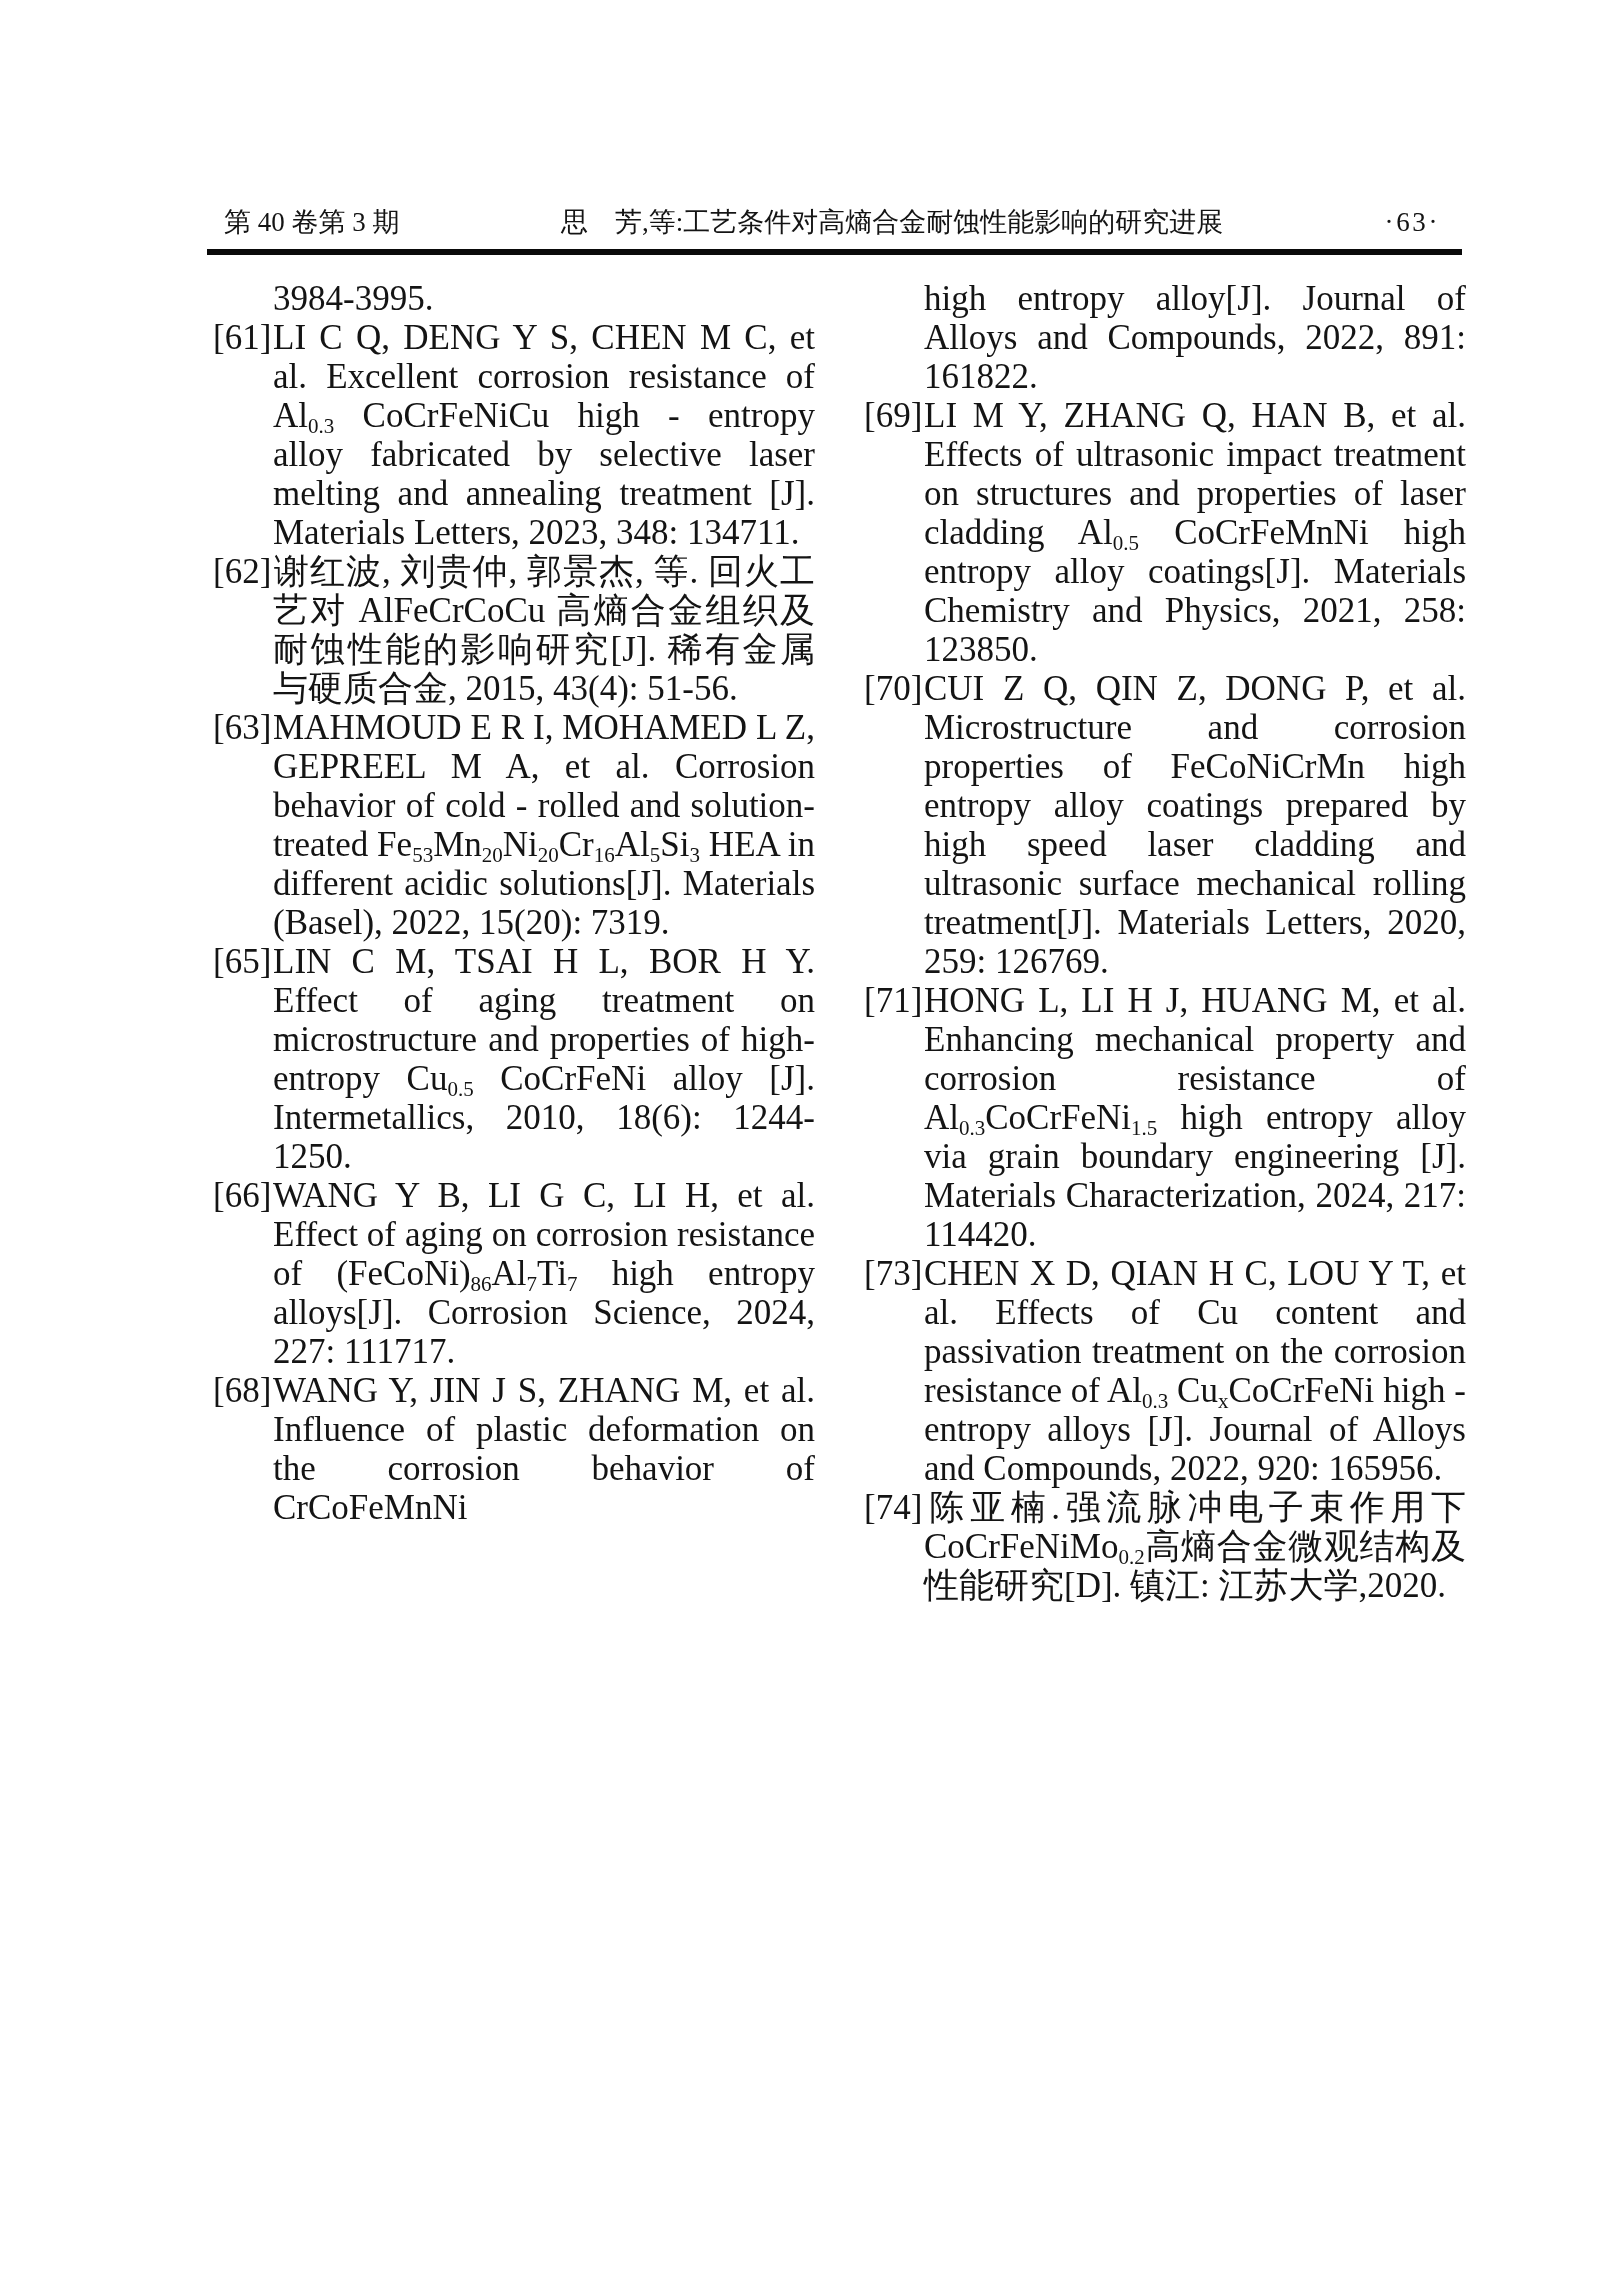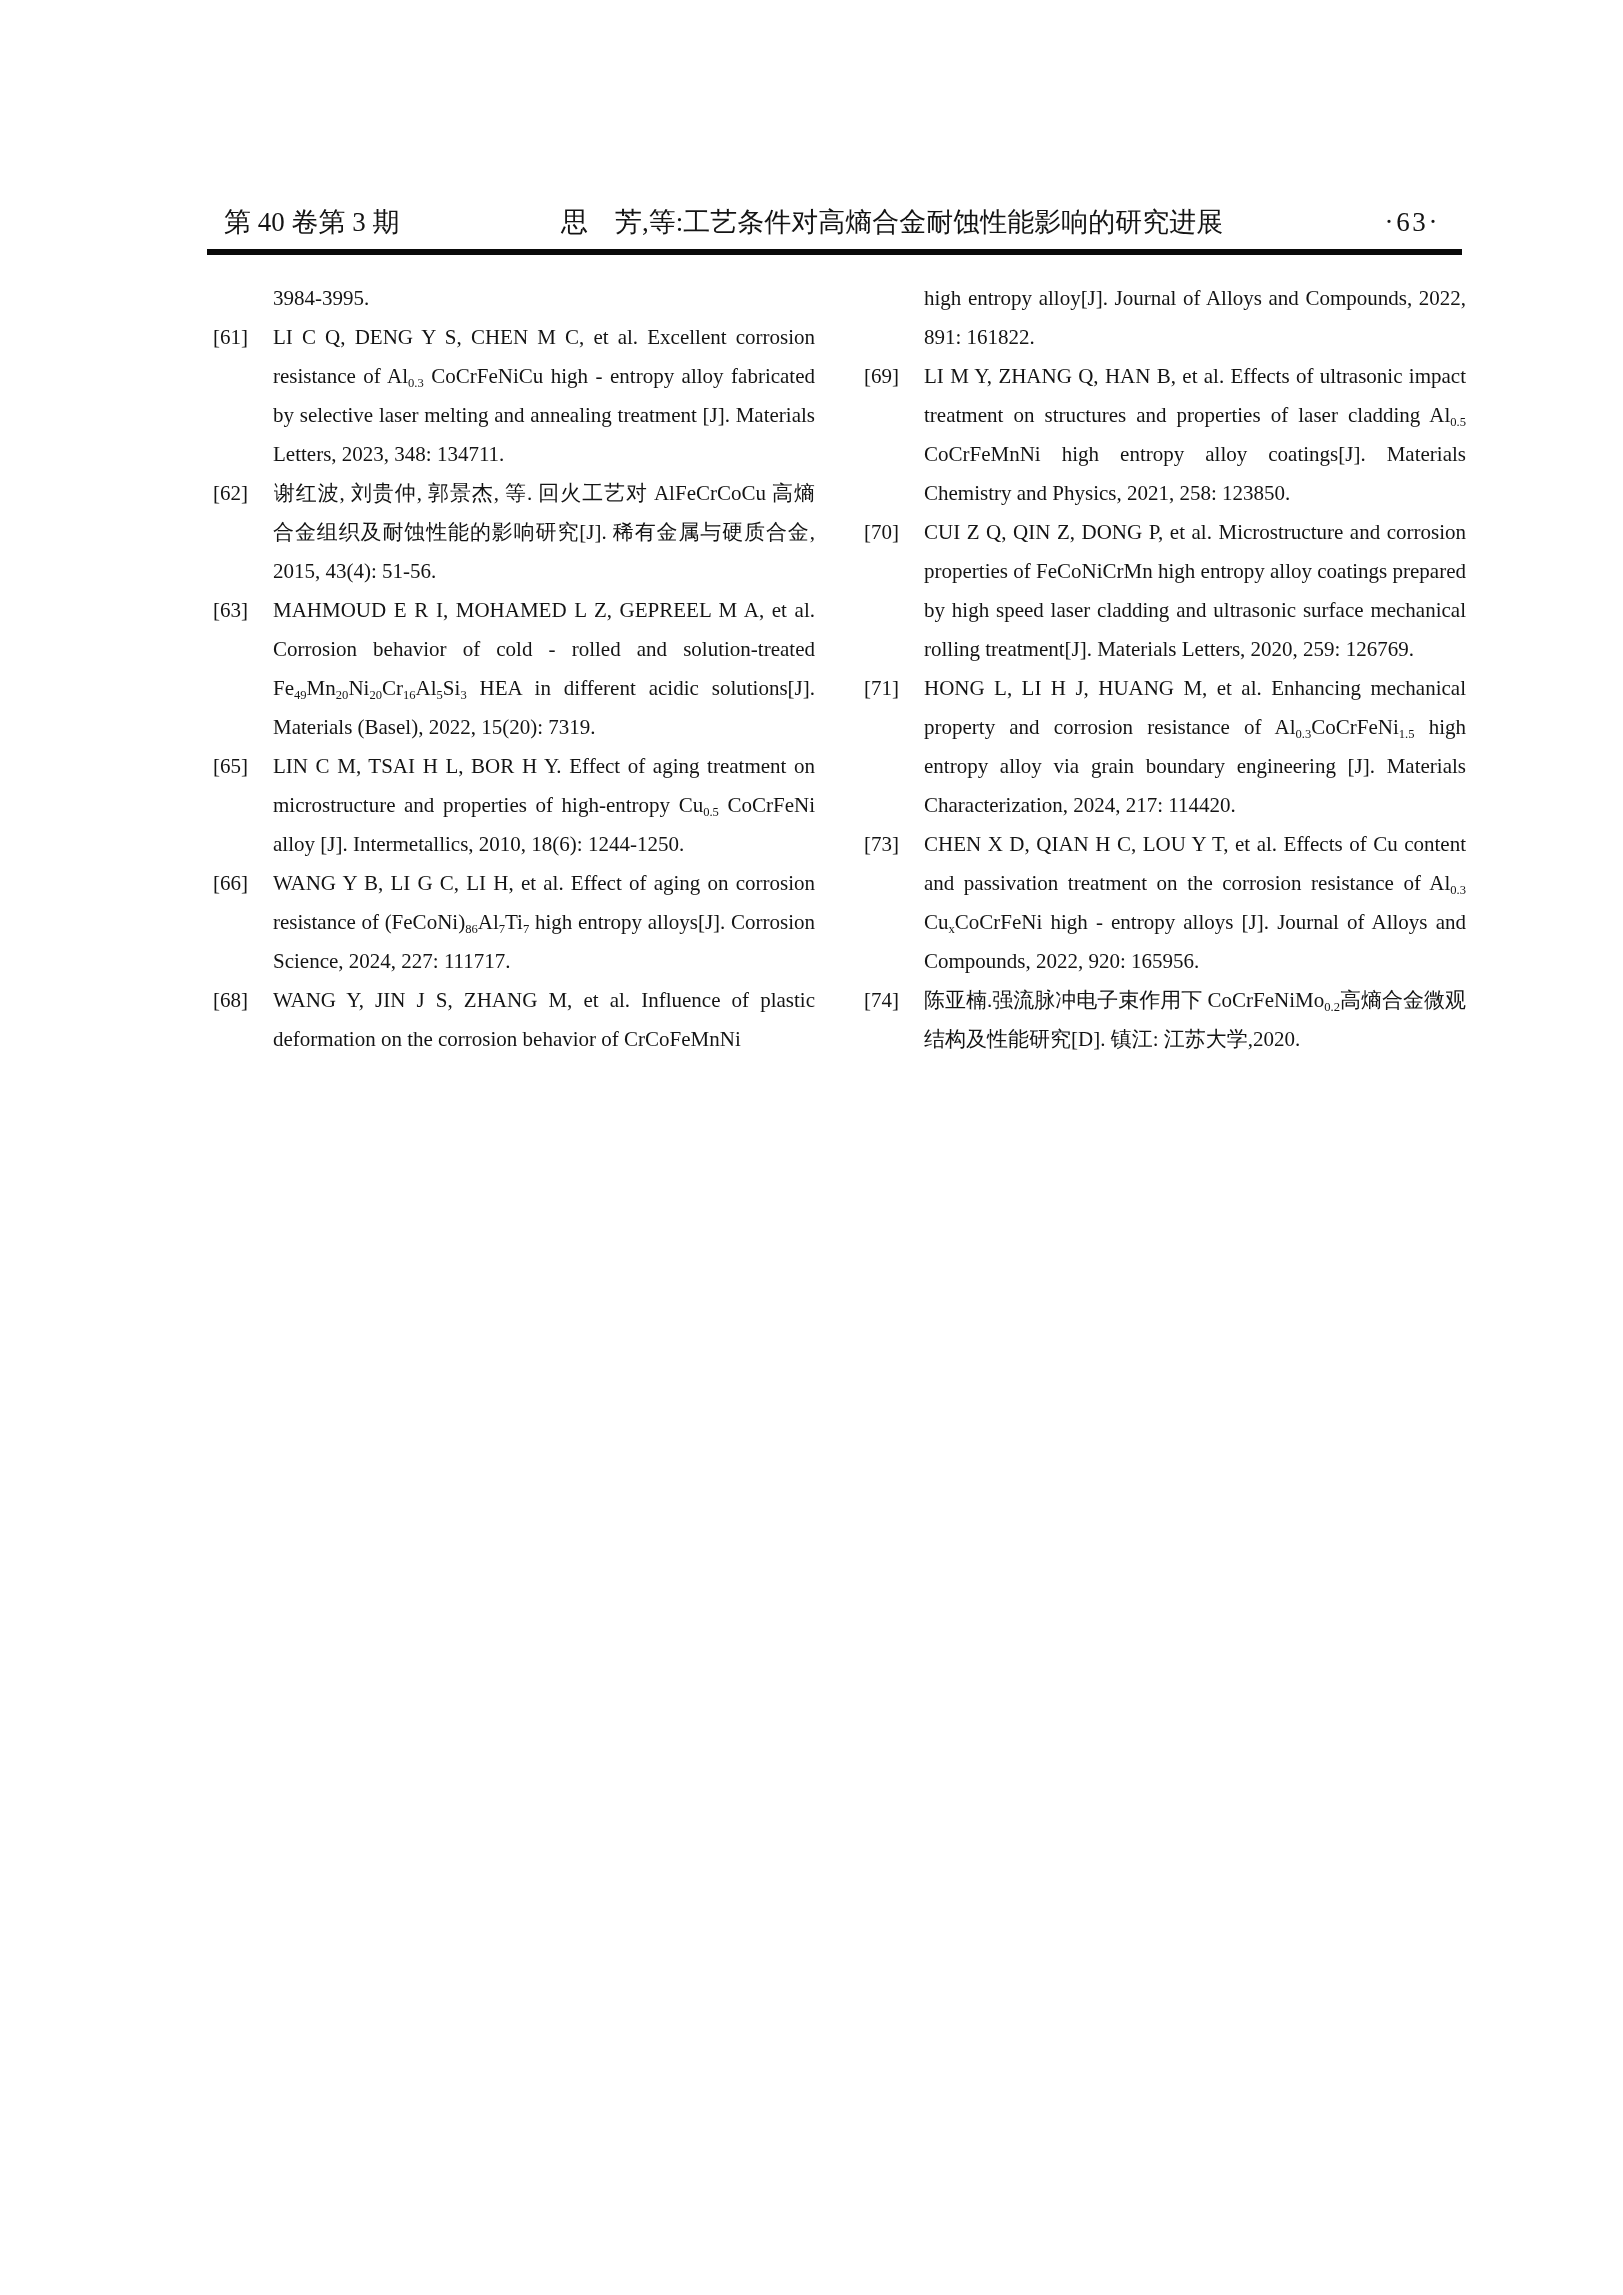--- a/index.html
+++ b/index.html
@@ -31,21 +31,21 @@
     left: 207px;
     top: 249px;
     width: 1255px;
     height: 5.9px;
     background: #0a0a0a;
   }
   .column {
     position: absolute;
     top: 279px;
     width: 602px;
-    font-size: 21px;
+    font-size: 35px;
     line-height: 39px;
     text-align: justify;
   }
   .column-left  { left: 213px; }
   .column-right { left: 864px; }
   .ref {
     padding-left: 60px;
     text-indent: -60px;
   }
   .ref.ref-cont {
@@ -74,21 +74,21 @@
     <span class="title">思　芳,等:工艺条件对高熵合金耐蚀性能影响的研究进展</span>
     <span class="pagenum">·63·</span>
   </div>
 
   <div class="header-rule" style="background: rgb(10, 10, 10);"></div>
 
   <div class="column column-left" id="col-left">
       <div class="ref ref-cont"><span class="ref-text">3984-3995.</span></div>
       <div class="ref"><span class="ref-label">[61]</span><span class="ref-text">LI C Q, DENG Y S, CHEN M C, et al. Excellent corrosion resistance of Al<sub>0.3</sub> CoCrFeNiCu high - entropy alloy fabricated by selective laser melting and annealing treatment [J]. Materials Letters, 2023, 348: 134711.</span></div>
       <div class="ref"><span class="ref-label">[62]</span><span class="ref-text">谢红波, 刘贵仲, 郭景杰, 等. 回火工艺对 AlFeCrCoCu 高熵合金组织及耐蚀性能的影响研究[J]. 稀有金属与硬质合金, 2015, 43(4): 51-56.</span></div>
-      <div class="ref"><span class="ref-label">[63]</span><span class="ref-text">MAHMOUD E R I, MOHAMED L Z, GEPREEL M A, et al. Corrosion behavior of cold - rolled and solution-treated Fe<sub>49</sub>Mn<sub>20</sub>Ni<sub>20</sub>Cr<sub>16</sub>Al<sub>5</sub>Si<sub>3</sub> HEA in different acidic solutions[J]. Materials (Basel), 2022, 15(20): 7319.</span></div>
+      <div class="ref"><span class="ref-label">[63]</span><span class="ref-text">MAHMOUD E R I, MOHAMED L Z, GEPREEL M A, et al. Corrosion behavior of cold - rolled and solution-treated Fe<sub>53</sub>Mn<sub>20</sub>Ni<sub>20</sub>Cr<sub>16</sub>Al<sub>5</sub>Si<sub>3</sub> HEA in different acidic solutions[J]. Materials (Basel), 2022, 15(20): 7319.</span></div>
       <div class="ref"><span class="ref-label">[65]</span><span class="ref-text">LIN C M, TSAI H L, BOR H Y. Effect of aging treatment on microstructure and properties of high-entropy Cu<sub>0.5</sub> CoCrFeNi alloy [J]. Intermetallics, 2010, 18(6): 1244-1250.</span></div>
       <div class="ref"><span class="ref-label">[66]</span><span class="ref-text">WANG Y B, LI G C, LI H, et al. Effect of aging on corrosion resistance of (FeCoNi)<sub>86</sub>Al<sub>7</sub>Ti<sub>7</sub> high entropy alloys[J]. Corrosion Science, 2024, 227: 111717.</span></div>
       <div class="ref"><span class="ref-label">[68]</span><span class="ref-text">WANG Y, JIN J S, ZHANG M, et al. Influence of plastic deformation on the corrosion behavior of CrCoFeMnNi</span></div>
     </div>
 
   <div class="column column-right" id="col-right">
       <div class="ref ref-cont"><span class="ref-text">high entropy alloy[J]. Journal of Alloys and Compounds, 2022, 891: 161822.</span></div>
       <div class="ref"><span class="ref-label">[69]</span><span class="ref-text">LI M Y, ZHANG Q, HAN B, et al. Effects of ultrasonic impact treatment on structures and properties of laser cladding Al<sub>0.5</sub> CoCrFeMnNi high entropy alloy coatings[J]. Materials Chemistry and Physics, 2021, 258: 123850.</span></div>
       <div class="ref"><span class="ref-label">[70]</span><span class="ref-text">CUI Z Q, QIN Z, DONG P, et al. Microstructure and corrosion properties of FeCoNiCrMn high entropy alloy coatings prepared by high speed laser cladding and ultrasonic surface mechanical rolling treatment[J]. Materials Letters, 2020, 259: 126769.</span></div>
       <div class="ref"><span class="ref-label">[71]</span><span class="ref-text">HONG L, LI H J, HUANG M, et al. Enhancing mechanical property and corrosion resistance of Al<sub>0.3</sub>CoCrFeNi<sub>1.5</sub> high entropy alloy via grain boundary engineering [J]. Materials Characterization, 2024, 217: 114420.</span></div>

